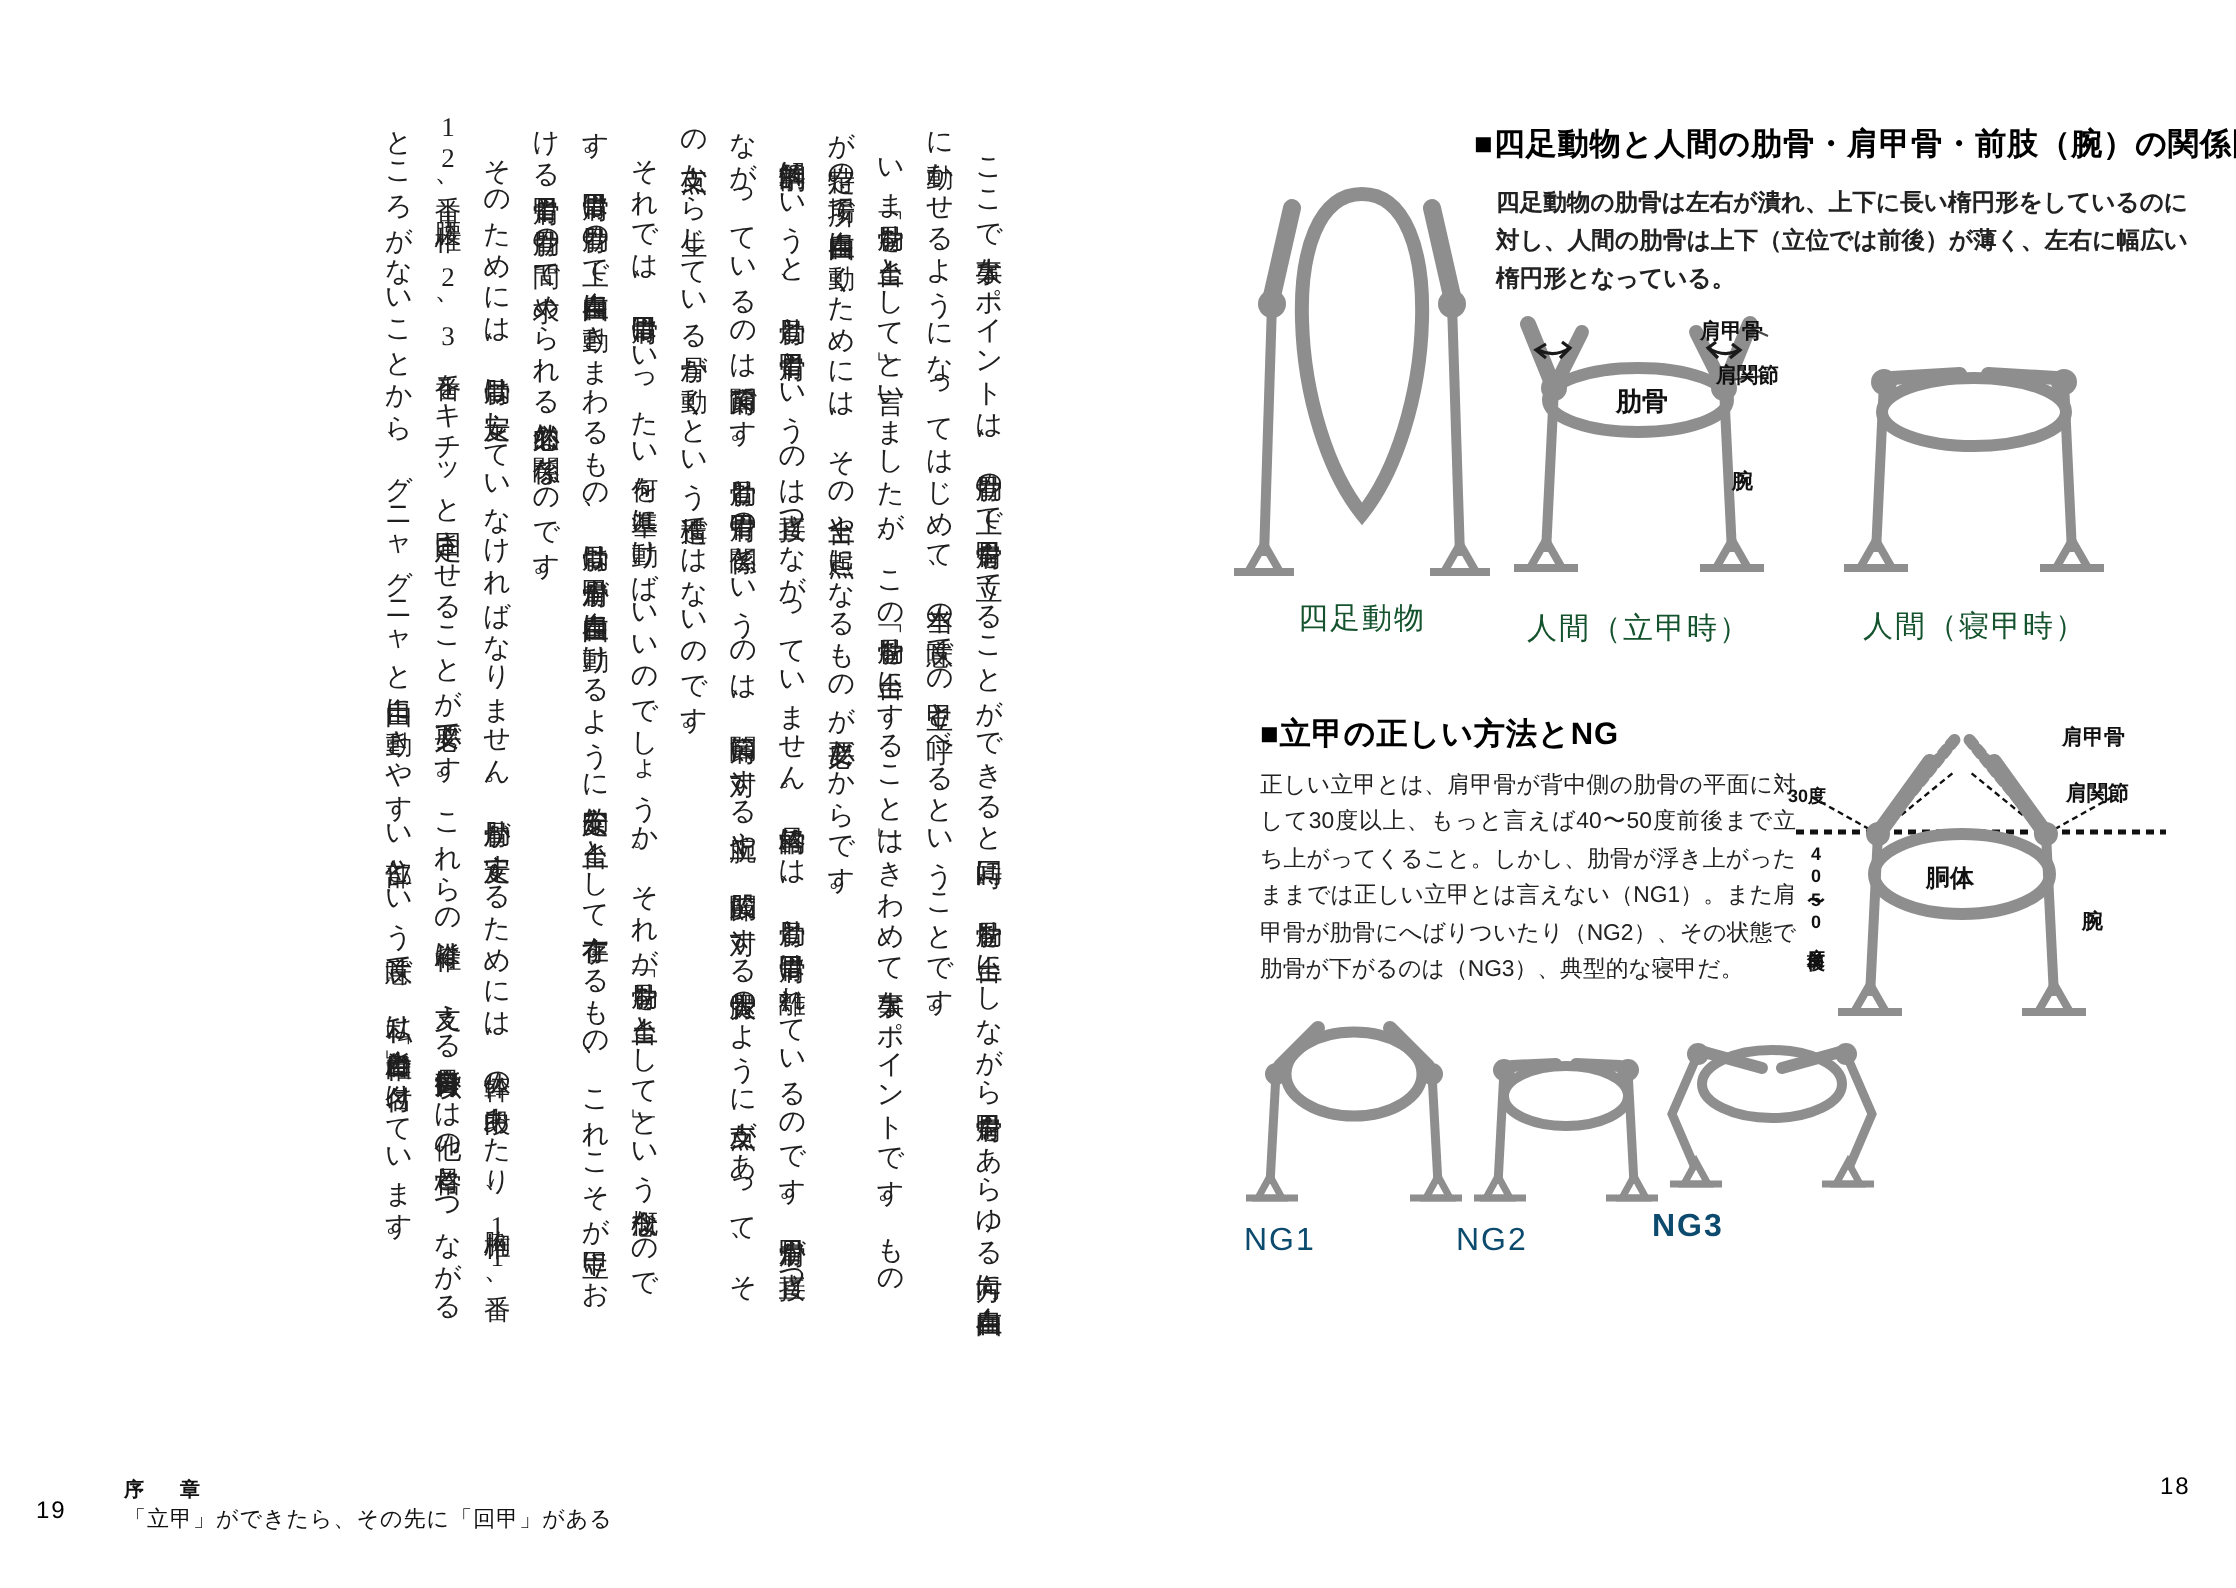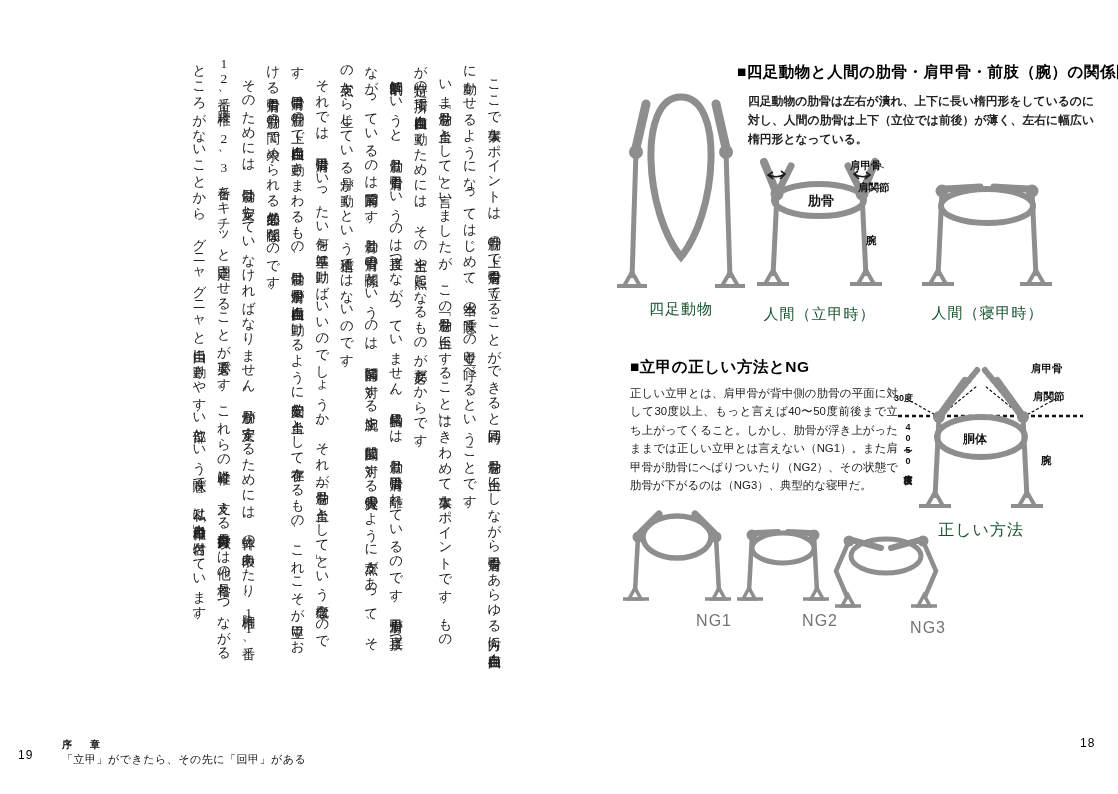--- a/index.html
+++ b/index.html
@@ -46,22 +46,22 @@
   .fig svg{display:block;}
   .fig-caption{
     font-size:15px;
     color:#14532d;
     text-align:center;
     letter-spacing:1px;
     white-space:nowrap;
   }
   .ng-caption{
     font-size:16px;
-    color:#737373;
-    text-align:right;
+    color:#0c4a6e;
+    text-align:left;
     letter-spacing:1px;
   }
   .fig-label{
     position:absolute;
     font-size:10.5px;
     color:#111;
     white-space:nowrap;
     font-weight:bold;
   }
   .fig-label.v{
@@ -222,21 +222,20 @@
       <circle cx="46" cy="61" r="6"></circle>
       <circle cx="130" cy="61" r="6"></circle>
     </g>
   </svg>
   <div class="fig-label deg" style="left:1px;top:36px;">30度</div>
   <div class="fig-label v" style="left:8px;top:66px;">40〜50度前後</div>
   <div class="fig-label" style="left:138px;top:6px;">肩甲骨</div>
   <div class="fig-label" style="left:140px;top:34px;">肩関節</div>
   <div class="fig-label" style="left:70px;top:75px;font-size:12px;">胴体</div>
   <div class="fig-label" style="left:148px;top:98px;">腕</div>
-  <div class="fig-caption" style="width:176px;margin-top:2px;font-size:16px;">正しい方法</div>
 </div>
 
 <div class="fig" style="left:622px;top:506px;width:110px;">
   <svg width="110" height="106" viewBox="0 0 110 106">
     <g stroke="#8e8e8e" fill="none">
       <ellipse cx="55" cy="31" rx="34" ry="21" stroke-width="5.5"></ellipse>
       <line x1="18" y1="27" x2="37" y2="8" stroke-width="7" stroke-linecap="round"></line>
       <line x1="73" y1="8" x2="92" y2="27" stroke-width="7" stroke-linecap="round"></line>
       <line x1="16" y1="31" x2="13" y2="86" stroke-width="4.5"></line>
       <line x1="94" y1="31" x2="97" y2="86" stroke-width="4.5"></line>
@@ -267,21 +266,21 @@
       <path d="M83,93 L89,82 L95,93 Z" stroke-width="3.5"></path>
     </g>
     <g fill="#8e8e8e" stroke="none">
       <circle cx="24" cy="29" r="5.5"></circle>
       <circle cx="86" cy="29" r="5.5"></circle>
     </g>
   </svg>
   <div class="ng-caption">NG2</div>
 </div>
 
-<div class="fig" style="left:826px;top:513px;width:120px;">
+<div class="fig" style="left:826px;top:499px;width:120px;font-weight:bold;">
   <svg width="120" height="106" viewBox="0 0 120 106">
     <g stroke="#8e8e8e" fill="none">
       <ellipse cx="60" cy="43" rx="35" ry="17" stroke-width="5"></ellipse>
       <line x1="26" y1="27" x2="55" y2="35" stroke-width="6" stroke-linecap="round"></line>
       <line x1="94" y1="27" x2="65" y2="35" stroke-width="6" stroke-linecap="round"></line>
       <path d="M23,28 L10,58 L22,86" stroke-width="4.5"></path>
       <path d="M97,28 L110,58 L98,86" stroke-width="4.5"></path>
       <path d="M9,93 H35" stroke-width="3.5"></path>
       <path d="M16,93 L22,82 L28,93 Z" stroke-width="3.5"></path>
       <path d="M85,93 H111" stroke-width="3.5"></path>

